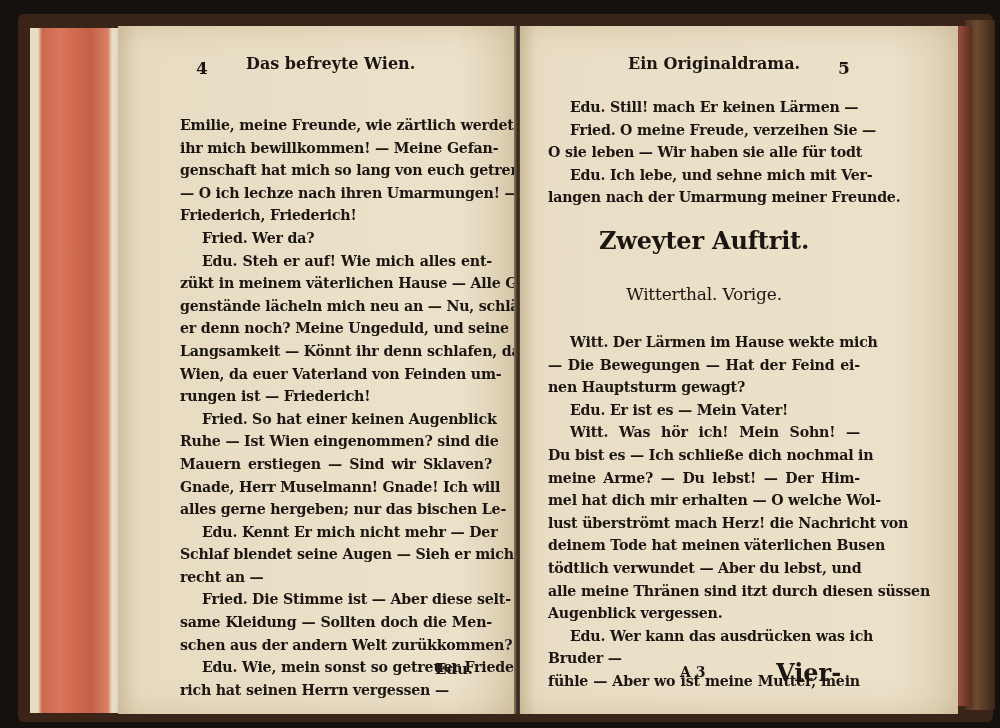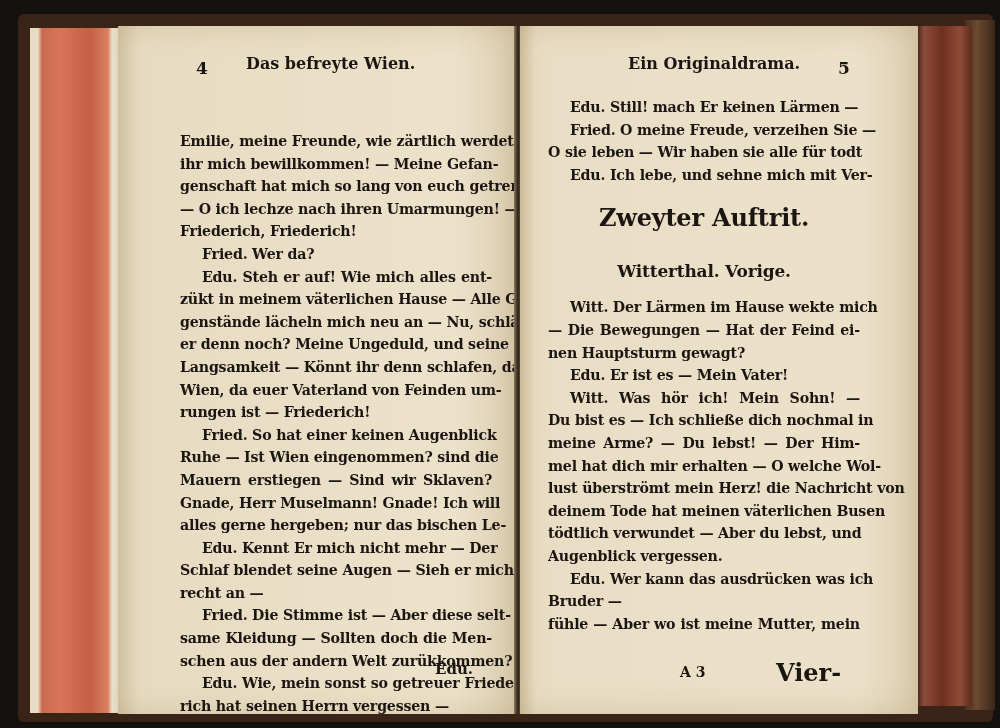--- a/index.html
+++ b/index.html
@@ -5,32 +5,32 @@
   html, body { margin:0; padding:0; }
   body { width:1000px; height:728px; background:#15110e; position:relative; overflow:hidden; font-family:"DejaVu Serif", serif; }
   .cover { position:absolute; left:18px; top:14px; width:975px; height:708px; background:#3a2418; border-radius:6px; }
   .edge-left { position:absolute; left:30px; top:28px; width:95px; height:685px;
     background:linear-gradient(90deg,#e8dcc4 0,#e8dcc4 8px,#c86a4f 12px,#d9755a 30px,#c55f45 60px,#d98062 78px,#e9dfca 82px,#d8cbb2 95px); }
   .edge-right { position:absolute; left:912px; top:26px; width:60px; height:680px;
     background:linear-gradient(90deg,#8a5540 0,#4a2a1e 6px,#8c4b3a 12px,#6d3020 30px,#8f4a38 48px,#5c2a1c 60px); }
   .binding-right { position:absolute; left:965px; top:20px; width:30px; height:690px; background:linear-gradient(90deg,#4a3020,#6b4a30 40%,#3a261a); }
   .page { position:absolute; top:26px; height:688px; background:#e5d9bf; box-shadow: inset 0 0 30px rgba(150,110,60,.25); }
   .page.left { left:118px; width:397px; background:linear-gradient(90deg,#d8cbae 0,#e7dcc2 20px,#ece2ca 85%,#dccfb3 100%); }
-  .page.right { left:520px; width:398px; background:linear-gradient(90deg,#d4c6a8 0,#e9dec5 15px,#ebe1c9 85%,#ddd0b4 100%); }
+  .page.right { left:520px; width:398px; background:linear-gradient(90deg,#d4c6a8 0,#e9dec5 15px,#ebe1c9 85%,#ddd0b4 100%);padding-left:40px; }
   .gutter { position:absolute; left:514px; top:26px; width:8px; height:688px; background:linear-gradient(90deg,#8c7a60,#2a2118,#7d6c53); }
   .text { position:absolute; color:#1b1611; font-family:"DejaVu Serif", serif; font-size:14.2px; line-height:22.6px; font-weight:bold; letter-spacing:-0.2px; }
-  .left .text { left:62px; width:312px; top:104px; }
+  .left .text { left:62px; width:312px; top:88px; }
   .right .text { left:28px; width:312px; top:70px; }
   .line { white-space:nowrap; display:block; text-align:justify; text-align-last:justify; }
   .line.last { text-align-last:left; }
   .line.indent { padding-left:22px; }
   .runhead { position:absolute; top:28px; font-size:16px; font-weight:bold; color:#1b1611; font-family:"DejaVu Serif", serif;text-align:right; }
   .pno { position:absolute; top:32px; font-size:17px; font-weight:bold; color:#1b1611; }
   .heading { display:block; text-align:center; font-size:24px; font-weight:bold; line-height:36px; margin:14px 0 22px; }
-  .subheading { display:block; text-align:center; font-size:17px; font-weight:bold; line-height:26px; margin-bottom:12px; }
+  .subheading { display:block; text-align:center; font-size:17px; font-weight:normal; line-height:26px; margin-bottom:24px; }
   .catchword { position:absolute; font-weight:bold; color:#1b1611; }
 </style>
 </head>
 <body>
 
 <div class="cover"></div>
 <div class="binding-right"></div>
 <div class="edge-left"></div>
 <div class="edge-right"></div>
 
@@ -72,35 +72,37 @@
 
 <div class="page right">
   <span class="runhead" style="left:108px;">Ein Originaldrama.</span>
   <span class="pno" style="left:318px;">5</span>
   <div class="text" id="right-text">
     <div id="right-before">
         <span class="line indent last">Edu. Still! mach Er keinen Lärmen —</span>
         <span class="line indent">Fried. O meine Freude, verzeihen Sie —</span>
         <span class="line">O sie leben — Wir haben sie alle für todt</span>
         <span class="line indent">Edu. Ich lebe, und sehne mich mit Ver-</span>
+        <span class="line last">langen nach der Umarmung meiner Freunde.</span>
       </div>
     <span class="heading">Zweyter Auftrit.</span>
     <span class="subheading">Witterthal. Vorige.</span>
     <div id="right-after">
         <span class="line indent">Witt. Der Lärmen im Hause wekte mich</span>
         <span class="line">— Die Bewegungen — Hat der Feind ei-</span>
         <span class="line last">nen Hauptsturm gewagt?</span>
         <span class="line indent last">Edu. Er ist es — Mein Vater!</span>
         <span class="line indent">Witt. Was hör ich! Mein Sohn! —</span>
         <span class="line">Du bist es — Ich schließe dich nochmal in</span>
         <span class="line">meine Arme? — Du lebst! — Der Him-</span>
         <span class="line">mel hat dich mir erhalten — O welche Wol-</span>
-        <span class="line">lust überströmt mein Herz! die Nachricht von</span>
+        <span class="line">lust überströmt mach Herz! die Nachricht von</span>
         <span class="line">deinem Tode hat meinen väterlichen Busen</span>
         <span class="line">tödtlich verwundet — Aber du lebst, und</span>
+        <span class="line">alle meine Thränen sind itzt durch diesen süssen</span>
         <span class="line last">Augenblick vergessen.</span>
         <span class="line indent">Edu. Wer kann das ausdrücken was ich</span>
         <span class="line last">Bruder —</span>
         <span class="line">fühle — Aber wo ist meine Mutter, mein</span>
       </div>
   </div>
   <span class="catchword" style="left:160px; top:638px; font-size:14px;">A 3</span>
   <span class="catchword" style="left:256px; top:632px; font-size:24px;">Vier-</span>
 </div>
 

